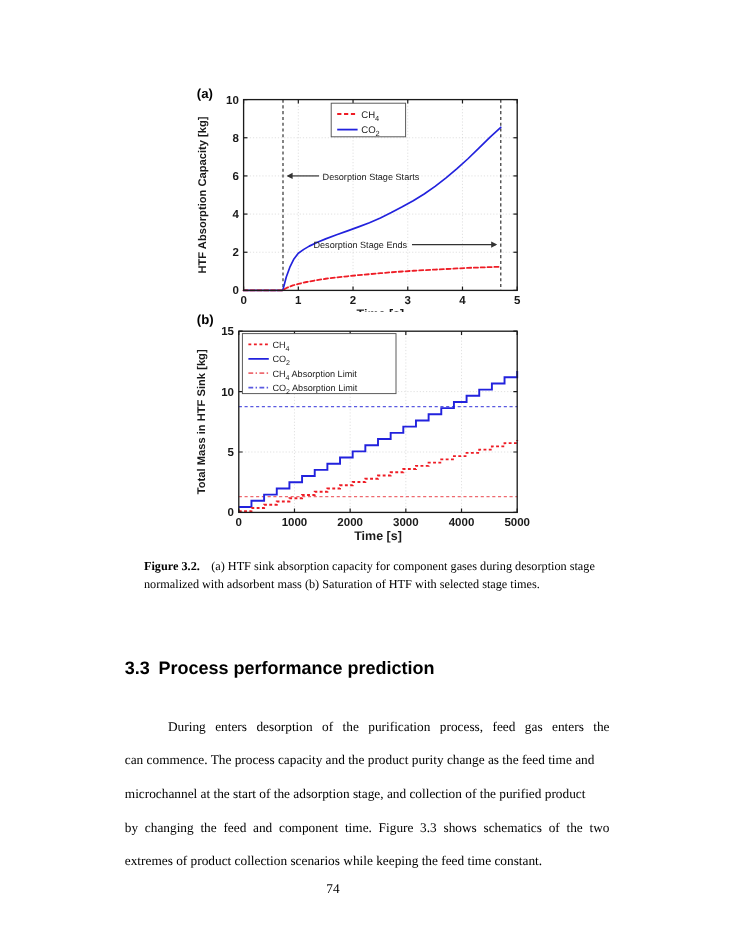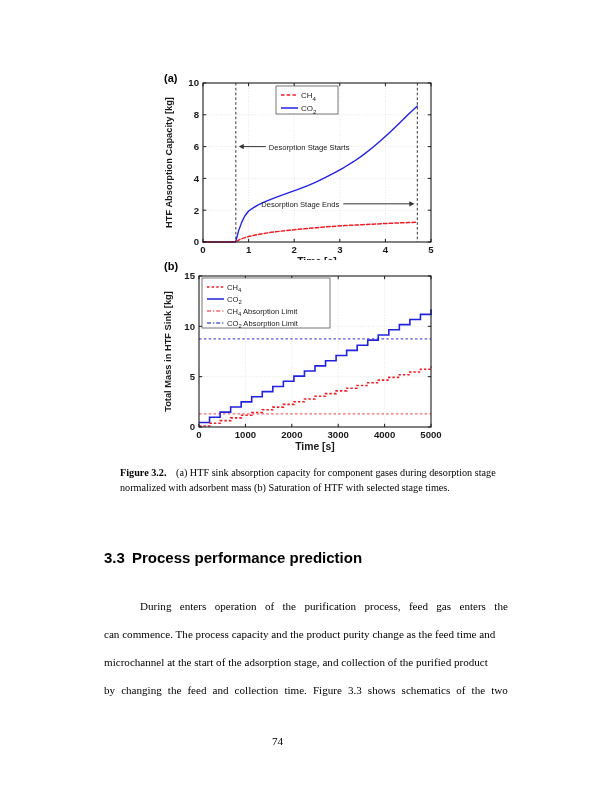--- a/index.html
+++ b/index.html
@@ -230,45 +230,46 @@
   </div>
 
   <div class="section-head">
     <span class="num">3.3</span><span>Process performance prediction</span>
   </div>
 
   <div class="body-text" id="body-text">
       <div class="line just" style="padding-left: 36px;">
         <span>During</span>
         <span>enters</span>
-        <span>operation</span>
+        <span>desorption</span>
         <span>of</span>
         <span>the</span>
         <span>purification</span>
         <span>process,</span>
         <span>feed</span>
         <span>gas</span>
         <span>enters</span>
         <span>the</span>
       </div>
       <div class="line">can commence. The process capacity and the product purity change as the feed time and</div>
       <div class="line">microchannel at the start of the adsorption stage, and collection of the purified product</div>
       <div class="line just">
         <span>by</span>
         <span>changing</span>
         <span>the</span>
         <span>feed</span>
         <span>and</span>
-        <span>collection</span>
+        <span>component</span>
         <span>time.</span>
         <span>Figure</span>
         <span>3.3</span>
         <span>shows</span>
         <span>schematics</span>
         <span>of</span>
         <span>the</span>
         <span>two</span>
       </div>
+      <div class="line">extremes of product collection scenarios while keeping the feed time constant.</div>
     </div>
 
   <div class="page-number">74</div>
 
 </div>
 
 </body></html>

